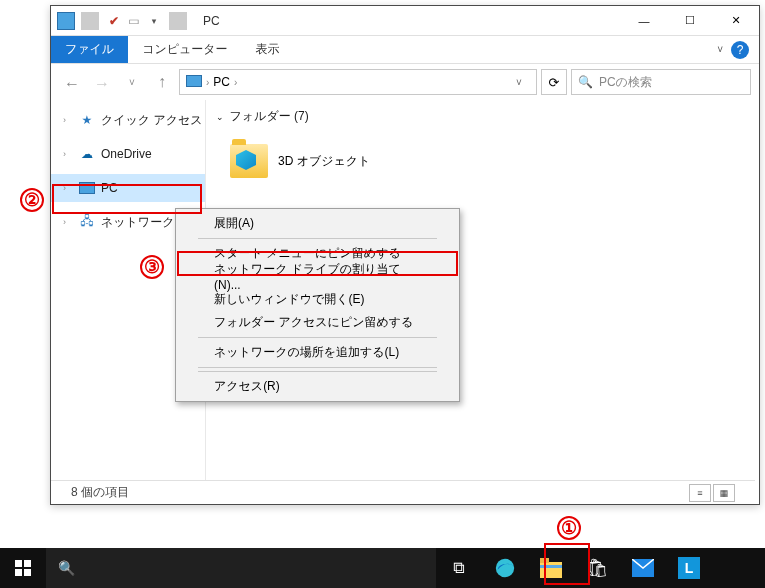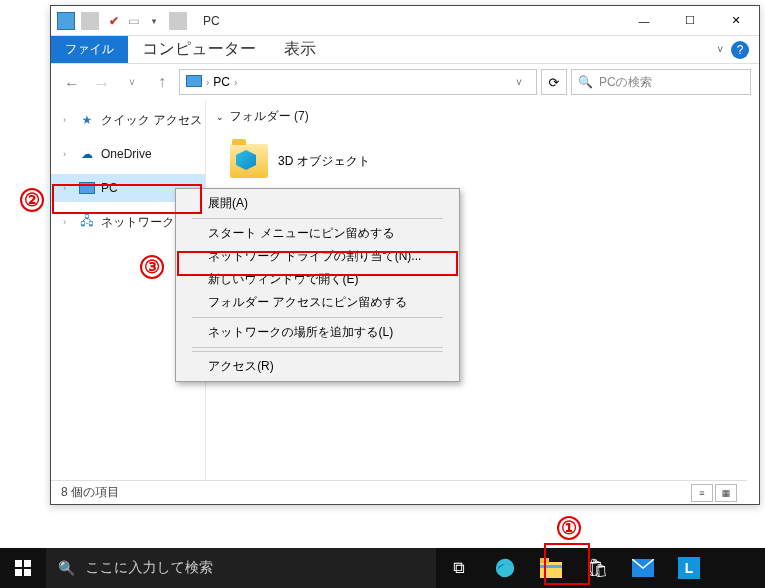--- a/index.html
+++ b/index.html
@@ -13,21 +13,21 @@
 .titlebar-icons { display: flex; align-items: center; gap: 2px; padding: 0 6px; }
 .titlebar-icons span { width: 18px; height: 18px; display: inline-flex; align-items: center; justify-content: center; font-size: 12px; }
 .titlebar-sep { width: 1px; height: 16px; background: #ccc; margin: 0 4px; }
 .titlebar-title { font-size: 12px; padding-left: 6px; color: #333; }
 .win-controls { margin-left: auto; display: flex; }
 .win-btn { width: 46px; height: 30px; display: flex; align-items: center; justify-content: center; font-size: 11px; }
 
 
 .ribbon { height: 28px; background: #fff; display: flex; align-items: stretch; border-bottom: 1px solid #e0e0e0; position: relative; }
 .ribbon-file { background: #1976d2; color: #fff; font-size: 12px; padding: 0 14px; display: flex; align-items: center; }
-.ribbon-tab { font-size: 16px; padding: 0 14px; display: flex; align-items: center; color: #333; }
+.ribbon-tab { font-size: 12px; padding: 0 14px; display: flex; align-items: center; color: #333; }
 .ribbon-help { position: absolute; right: 10px; top: 5px; width: 18px; height: 18px; border-radius: 50%; background: #1976d2; color: #fff; font-size: 12px; display: flex; align-items: center; justify-content: center; }
 .ribbon-chevron { position: absolute; right: 36px; top: 8px; font-size: 10px; color: #555; }
 
 
 .navbar { height: 36px; display: flex; align-items: center; padding: 4px 8px; gap: 4px; }
 .nav-btn { width: 26px; height: 26px; display: flex; align-items: center; justify-content: center; color: #888; font-size: 16px; }
 .addr { flex: 1; border: 1px solid #c8c8c8; height: 26px; display: flex; align-items: center; padding: 0 6px; gap: 4px; font-size: 12px; }
 .addr .crumb-sep { color: #888; font-size: 10px; }
 .addr-extra { width: 22px; text-align: center; color: #666; font-size: 10px; }
 .addr-refresh { width: 26px; height: 26px; border: 1px solid #c8c8c8; display: flex; align-items: center; justify-content: center; font-size: 13px; }
@@ -37,36 +37,36 @@
 .body { display: flex; height: calc(100% - 30px - 28px - 36px - 24px); }
 .sidebar { width: 155px; border-right: 1px solid #e8e8e8; padding: 6px 0; font-size: 12px; }
 .side-item { display: flex; align-items: center; height: 28px; padding-left: 12px; gap: 6px; color: #222; position: relative; }
 .side-item.sel { background: #cce8ff; }
 .side-chevron { color: #888; font-size: 9px; width: 10px; }
 .side-icon { width: 16px; height: 16px; display: inline-flex; align-items: center; justify-content: center; }
 
 .content { flex: 1; padding: 8px 10px; font-size: 12px; position: relative; }
 .folders-hdr { color: #1a1a1a; display: flex; align-items: center; gap: 6px; margin-bottom: 8px; }
 .folders-hdr .chv { font-size: 9px; }
-.folder-grid { display: flex; flex-wrap: wrap; }
+.folder-grid { display: flex; flex-wrap: wrap; flex-direction: column; }
 .folder-item { width: 255px; height: 56px; display: flex; align-items: center; gap: 10px; padding-left: 14px; }
 .folder-icon { width: 38px; height: 34px; background: linear-gradient(#ffe9a8,#f5c33b); border-radius: 2px; position: relative; }
 .folder-icon::before { content:""; position:absolute; top:-5px; left:2px; width:14px; height:6px; background:#f5c33b; border-radius:2px 2px 0 0; }
 .fi-3d::after { content:""; position:absolute; left:6px; top:6px; width:20px; height:20px; background:linear-gradient(135deg,#2fc0e8,#0d89c8); clip-path: polygon(50% 0,100% 25%,100% 75%,50% 100%,0 75%,0 25%); }
 .fi-dl::after { content:""; position:absolute; left:10px; top:4px; width:14px; height:20px; background:#2e7d32; clip-path: polygon(35% 0,65% 0,65% 50%,100% 50%,50% 100%,0 50%,35% 50%); }
 .fi-doc::after { content:""; position:absolute; left:8px; top:6px; width:18px; height:20px; background:#fff; border:1px solid #9aa; }
 .fi-vid::after { content:""; position:absolute; left:6px; top:4px; width:22px; height:24px; background:repeating-linear-gradient(#333 0 3px,#ddd 3px 6px); }
 
 
-.ctx { position: absolute; left: 175px; top: 188px; width: 285px; background: #f2f2f2; border: 1px solid #a0a0a0; box-shadow: 2px 3px 6px rgba(0,0,0,.3); font-size: 12px; padding: 3px 14px; z-index: 20; }
+.ctx { position: absolute; left: 175px; top: 208px; width: 285px; background: #f2f2f2; border: 1px solid #a0a0a0; box-shadow: 2px 3px 6px rgba(0,0,0,.3); font-size: 12px; padding: 3px 20px; z-index: 20; }
 .ctx-item { height: 23px; display: flex; align-items: center; padding: 0 14px 0 18px; color: #000; }
 .ctx-sep { height: 1px; background: #c8c8c8; margin: 3px 2px; }
 
 
-.status { position: absolute; bottom: 0; left: 0; right: 12px; height: 24px; border-top: 1px solid #e0e0e0; display: flex; align-items: center; padding: 0 10px; font-size: 12px; color: #444; }
+.status { position: absolute; bottom: 0; left: 0; right: 4px; height: 24px; border-top: 1px solid #e0e0e0; display: flex; align-items: center; padding: 0 20px; font-size: 12px; color: #444; }
 .status-views { margin-left: auto; display: flex; gap: 2px; }
 .view-btn { width: 22px; height: 18px; border: 1px solid #bbb; display:flex; align-items:center; justify-content:center; font-size:9px; }
 
 
 .taskbar { position: absolute; left: 0; right: 0; bottom: 0; height: 40px; background: #101010; display: flex; align-items: center; z-index: 5; }
 .tb-start { width: 46px; height: 40px; display: flex; align-items: center; justify-content: center; color:#fff; }
 .tb-search { flex: 0 0 390px; height: 40px; background: #202020; display: flex; align-items: center; padding: 0 12px; gap: 10px; color: #ccc; font-size: 14px; }
 .tb-icons { display: flex; height: 40px; }
 .tb-icon { width: 46px; height: 40px; display: flex; align-items: center; justify-content: center; }
 
@@ -206,21 +206,20 @@
   <div class="tb-start">
     <svg width="16" height="16" viewBox="0 0 16 16">
         <rect x="0" y="0" width="7" height="7" fill="#fff"></rect>
         <rect x="9" y="0" width="7" height="7" fill="#fff"></rect>
         <rect x="0" y="9" width="7" height="7" fill="#fff"></rect>
         <rect x="9" y="9" width="7" height="7" fill="#fff"></rect>
       </svg>
   </div>
   <div class="tb-search">
     <span style="color:#fff">🔍</span>
-    <span>ここに入力して検索</span>
   </div>
   <div class="tb-icons">
     <div class="tb-icon" style="color:#fff">⧉</div>
     <div class="tb-icon">
       <svg width="22" height="22" viewBox="0 0 24 24">
           <circle cx="12" cy="12" r="10" fill="#33c0d8"></circle>
           <path d="M4 14 Q12 4 22 10 Q18 6 10 8 Q4 10 4 14" fill="#0b70c4"></path>
         </svg>
     </div>
     <div class="tb-icon">

